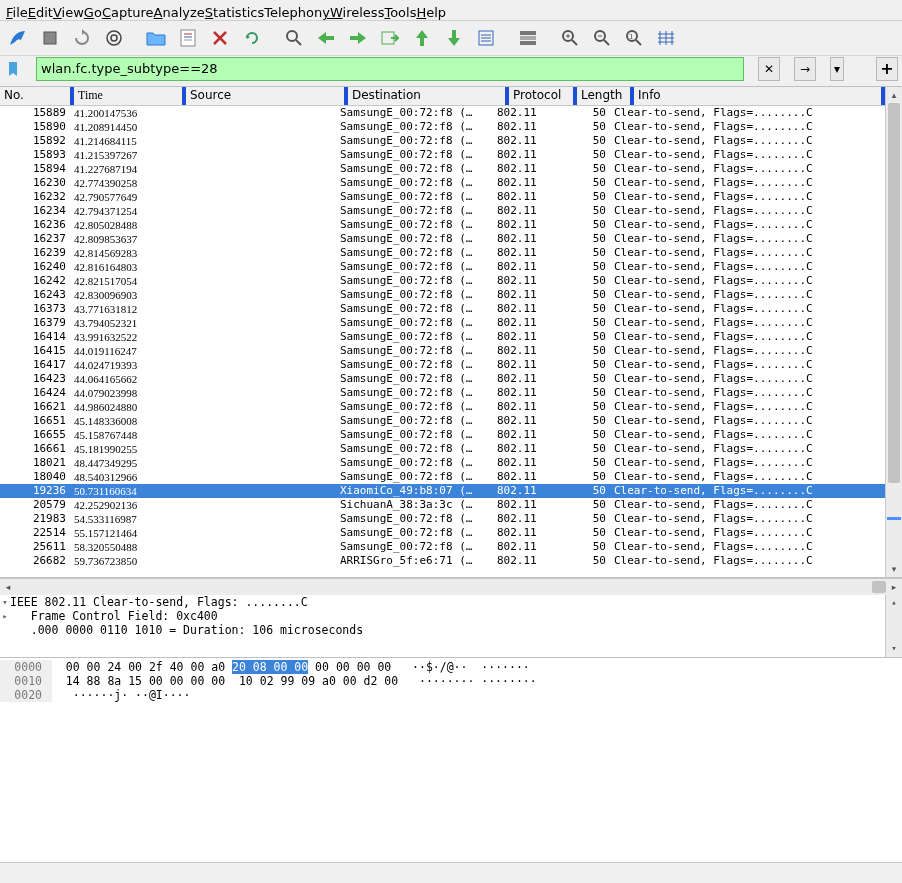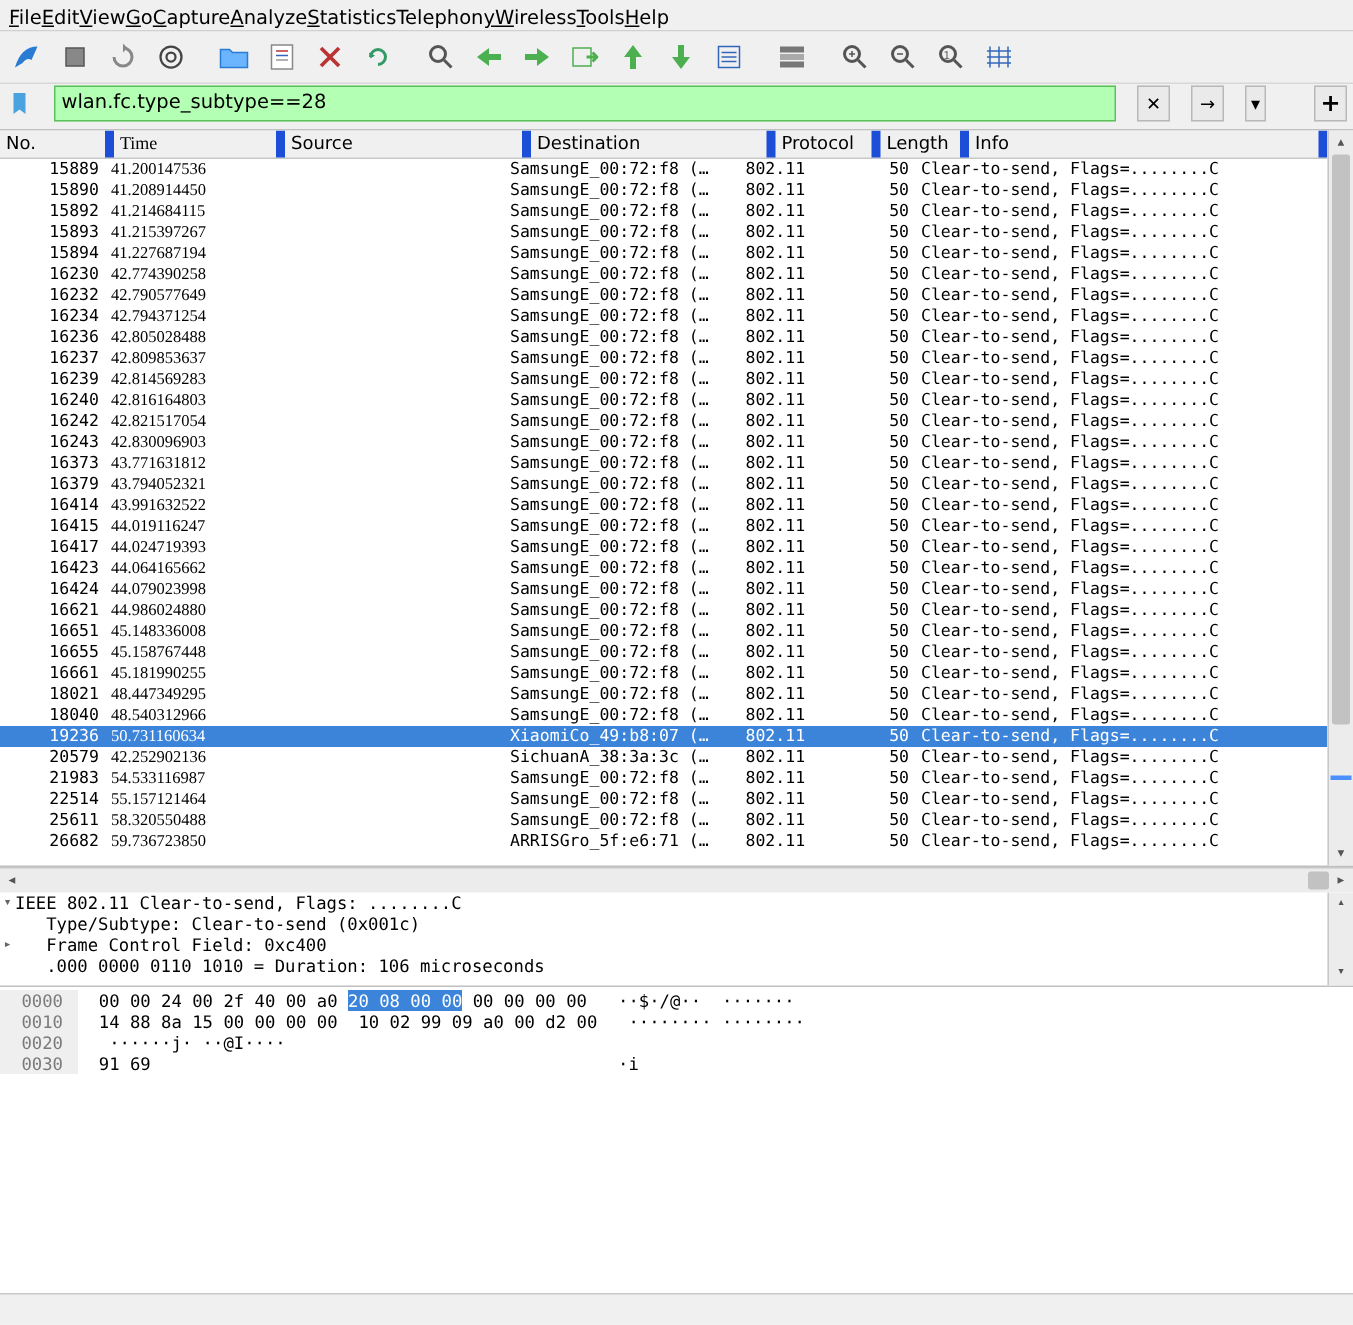--- a/index.html
+++ b/index.html
@@ -11,21 +11,21 @@
   .tsep{width:6px;height:26px;}
   .filterbar{display:flex;align-items:center;height:26px;padding:0 4px 4px;gap:14px;}
   .filter-icon{width:18px;height:18px;display:flex;align-items:center;justify-content:center;}
   .filter-input{flex:1;height:22px;border:1px solid #5fbf5f;background:#b3ffb3;padding:0 4px;font-size:13px;font-family:inherit;outline:none;}
   .filter-clear,.filter-apply,.filter-dd,.filter-plus{width:20px;height:22px;border:1px solid #b8b8b8;background:#eaeaea;display:flex;align-items:center;justify-content:center;font-size:12px;cursor:default;}
   .filter-dd{width:12px;}
   .filter-plus{width:20px;font-size:16px;font-weight:bold;}
   .packets-wrap{position:relative;height:492px;border-top:1px solid #c0c0c0;border-bottom:1px solid #c0c0c0;background:#fff;display:flex;}
   .packets{flex:1;overflow:hidden;position:relative;}
   .ph{display:flex;height:18px;background:#f0f0f0;border-bottom:1px solid #c8c8c8;font-size:12px;position:sticky;top:0;}
-  .ph .col{border-right:6px solid #1d4ed8;padding:1px 4px;white-space:nowrap;overflow:hidden;}
+  .ph .col{border-right:4px solid #1d4ed8;padding:1px 4px;white-space:nowrap;overflow:hidden;}
   .c-no{width:62px;text-align:left;}
   .c-time{width:100px;font-family:Liberation Serif, serif;}
   .c-src{width:150px;}
   .c-dst{width:149px;}
   .c-proto{width:56px;}
   .c-len{width:45px;}
   .c-info{flex:1;}
   .rows{}
   .row{display:flex;height:14px;font-family:"DejaVu Sans Mono","Courier New",monospace;font-size:11px;line-height:14px;white-space:pre;}
   .row .col{padding:0 4px;overflow:hidden;}
@@ -278,21 +278,20 @@
 <div class="hscroll">
   <div class="lf">◂</div>
       <div class="track">
         <div class="thumb"></div>
       </div>
       <div class="rt">▸</div>
 </div>
 
 <div class="details" id="details-pane">
   <div class="line"><span class="exp">▾</span>IEEE 802.11 Clear-to-send, Flags: ........C</div>
-      <div class="line"><span class="exp"> </span>   Type/Subtype: Clear-to-send (0x001c)</div>
       <div class="line"><span class="exp">▸</span>   Frame Control Field: 0xc400</div>
       <div class="line"><span class="exp"> </span>   .000 0000 0110 1010 = Duration: 106 microseconds</div>
       <div class="details-scroll">
         <div class="up">▴</div>
         <div class="dn">▾</div>
       </div>
 </div>
 
 <div class="hex" id="hex-pane">
       <div class="hl">
@@ -302,21 +301,16 @@
       </div>
       <div class="hl">
         <span class="off">0010</span>
         <span class="b">  14 88 8a 15 00 00 00 00  10 02 99 09 a0 00 d2 00</span>
         <span class="b">   ········ ········</span>
       </div>
       <div class="hl">
         <span class="off">0020</span>
         <span class="b">   ······j· ··@I····</span>
       </div>
-      <div class="hl">
-        <span class="off">0030</span>
-        <span class="b">  91 69</span>
-        <span class="b">                                             ·i</span>
-      </div>
     </div>
 
 <div class="statusbar"></div>
 </div>
 
 </body></html>

